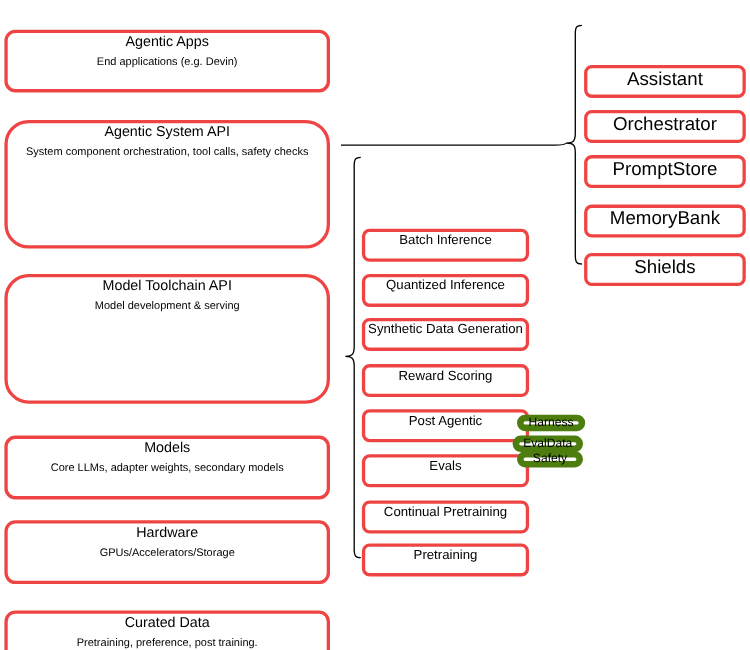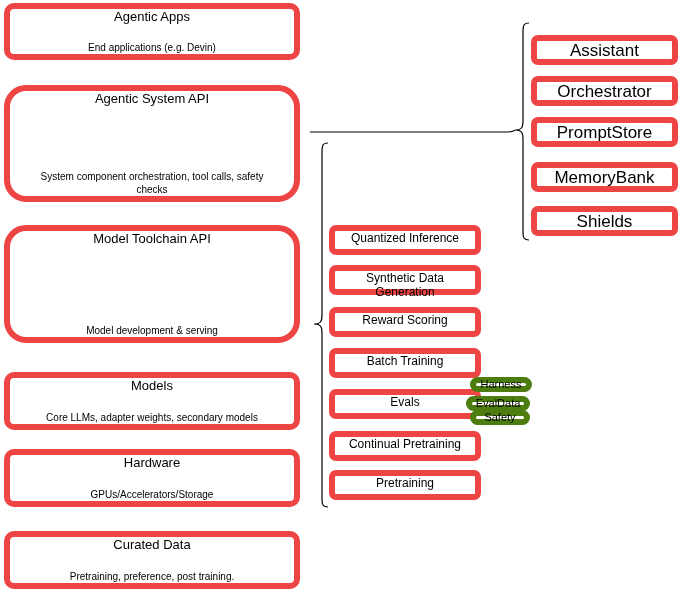--- a/index.html
+++ b/index.html
@@ -2,23 +2,23 @@
 <html><head>
 <meta charset="utf-8">
 <style>
   html,body { margin:0; padding:0; background:#ffffff; }
   #canvas {
     position:relative; width:682px; height:591px; background:#ffffff;
     font-family:"Liberation Sans", sans-serif; color:#000000; overflow:hidden;
   }
   #connectors { position:absolute; left:0; top:0; width:682px; height:591px; }
   .box {
-    position:absolute; background:#ffffff; border:6px solid #ef4444;
+    position:absolute; background:#ffffff; border:3px solid #ef4444;
     box-sizing:border-box; display:flex; flex-direction:column;
-    align-items:center; justify-content:space-between; text-align:center;
+    align-items:center; justify-content:flex-start; text-align:center;margin-top:24px;
   }
   .lbox { left:4px; width:296px; padding:0 14px; }
   .r10 { border-radius:10px; }
   .r22 { border-radius:22px; }
   .title { font-size:13px; line-height:16px; }
   .sub   { font-size:10px; line-height:13px; margin-top:4px; }
   .mbox  { left:329px; width:152px; height:30px; border-radius:7px; font-size:12px; }
   .rbox  { left:531px; width:147px; height:30px; border-radius:7px; font-size:17px; }
   .pill {
     position:absolute; height:15px; border-radius:8px; border:6px solid #4d7c0f;
@@ -56,24 +56,25 @@
   </div>
   <div class="box lbox r10" style="top:449px;height:58px">
     <div class="title">Hardware</div>
     <div class="sub">GPUs/Accelerators/Storage</div>
   </div>
   <div class="box lbox r10" style="top:531px;height:58px">
     <div class="title">Curated Data</div>
     <div class="sub">Pretraining, preference, post training.</div>
   </div>
 
+  <div class="box mbox" style="top:184px">Batch Inference</div>
   <div class="box mbox" style="top:225px">Quantized Inference</div>
   <div class="box mbox" style="top:265px">Synthetic Data Generation</div>
   <div class="box mbox" style="top:307px">Reward Scoring</div>
-  <div class="box mbox" style="top:348px">Batch Training</div>
+  <div class="box mbox" style="top:348px">Post Agentic</div>
   <div class="box mbox" style="top:389px">Evals</div>
   <div class="box mbox" style="top:431px">Continual Pretraining</div>
   <div class="box mbox" style="top:470px">Pretraining</div>
 
   <div class="pill" style="left:470px;top:377px;width:62px">Harness</div>
   <div class="pill" style="left:466px;top:396px;width:64px">EvalData</div>
   <div class="pill" style="left:470px;top:410px;width:60px">Safety</div>
 
   <div class="box rbox" style="top:35px">Assistant</div>
   <div class="box rbox" style="top:76px">Orchestrator</div>

